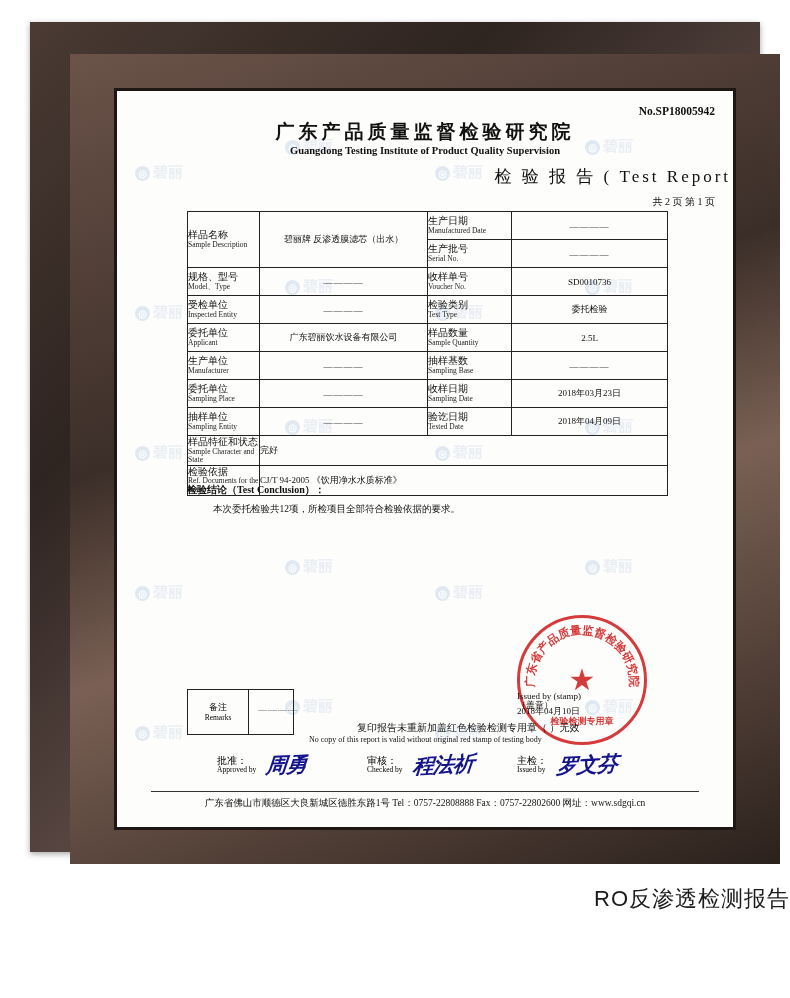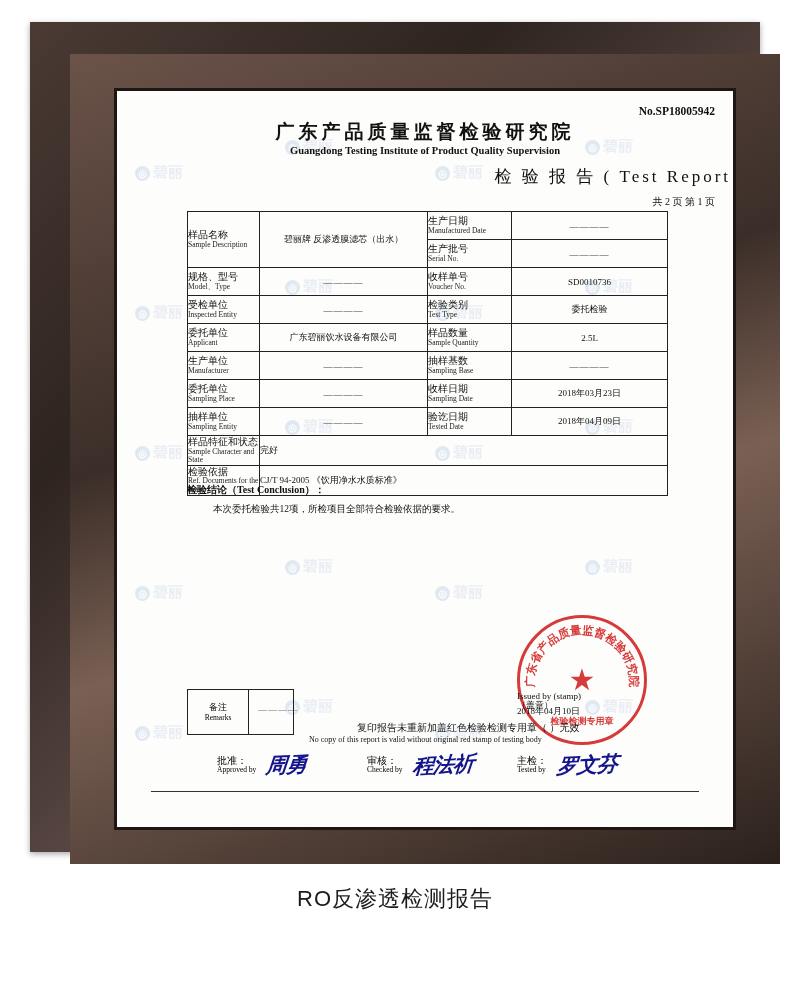--- a/index.html
+++ b/index.html
@@ -137,21 +137,21 @@
   }
   .footline{
     position:absolute;left:34px;top:700px;width:548px;border-top:1px solid #333;
   }
   .footer{
     position:absolute;left:0;top:706px;width:616px;text-align:center;
     font-size:9.5px;color:#111;
   }
 
   .caption{
-    position:absolute;left:0;top:884px;width:790px;text-align:center;
+    position:absolute;left:0;top:884px;width:790px;text-align:right;
     font-family:"Liberation Sans", sans-serif;
     font-size:22px;color:#1b1b1b;letter-spacing:1px;
   }
 </style>
 </head>
 <body>
 
 <div class="page">
 
   <div class="frame-outer">
@@ -351,25 +351,26 @@
           <div class="sigblk" style="left:180px;">
             <span class="lbl">
               <span>审核：</span>
               <span class="en">Checked by</span>
             </span>
             <span class="sign">程法祈</span>
           </div>
           <div class="sigblk" style="left:330px;">
             <span class="lbl">
               <span>主检：</span>
-              <span class="en">Tested by</span>
+              <span class="en">Issued by</span>
             </span>
             <span class="sign">罗文芬</span>
           </div>
         </div>
 
         <div class="footline"></div>
+        <div class="footer">广东省佛山市顺德区大良新城区德胜东路1号  Tel：0757-22808888  Fax：0757-22802600  网址：www.sdgqi.cn</div>
       </div>
     </div>
   </div>
 
   <div class="caption">RO反渗透检测报告</div>
 </div>
 
 </body></html>

